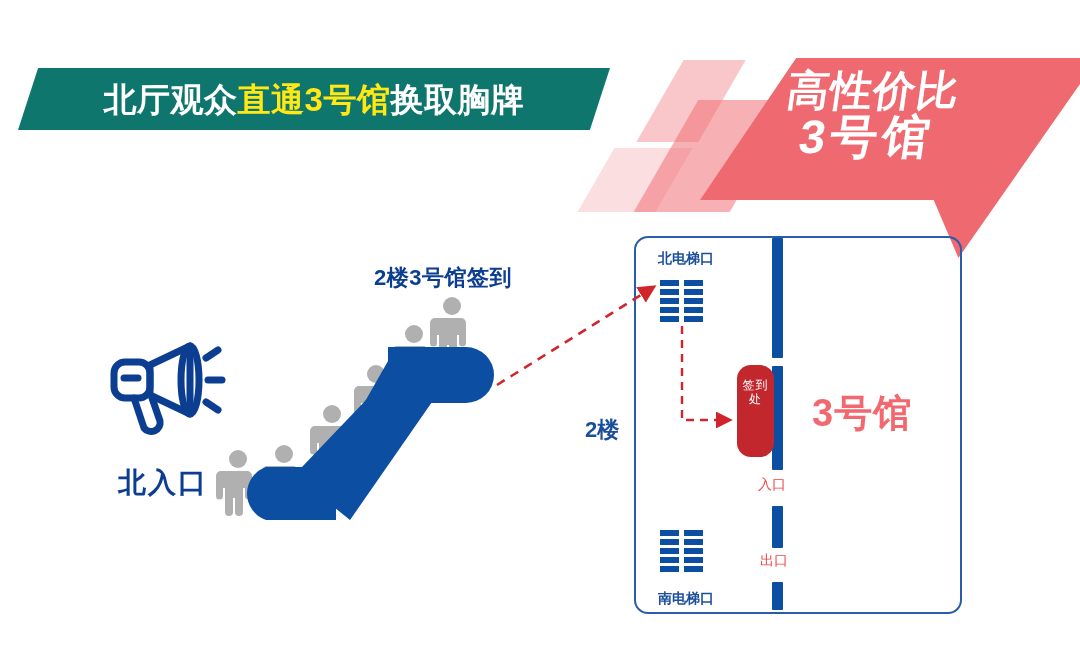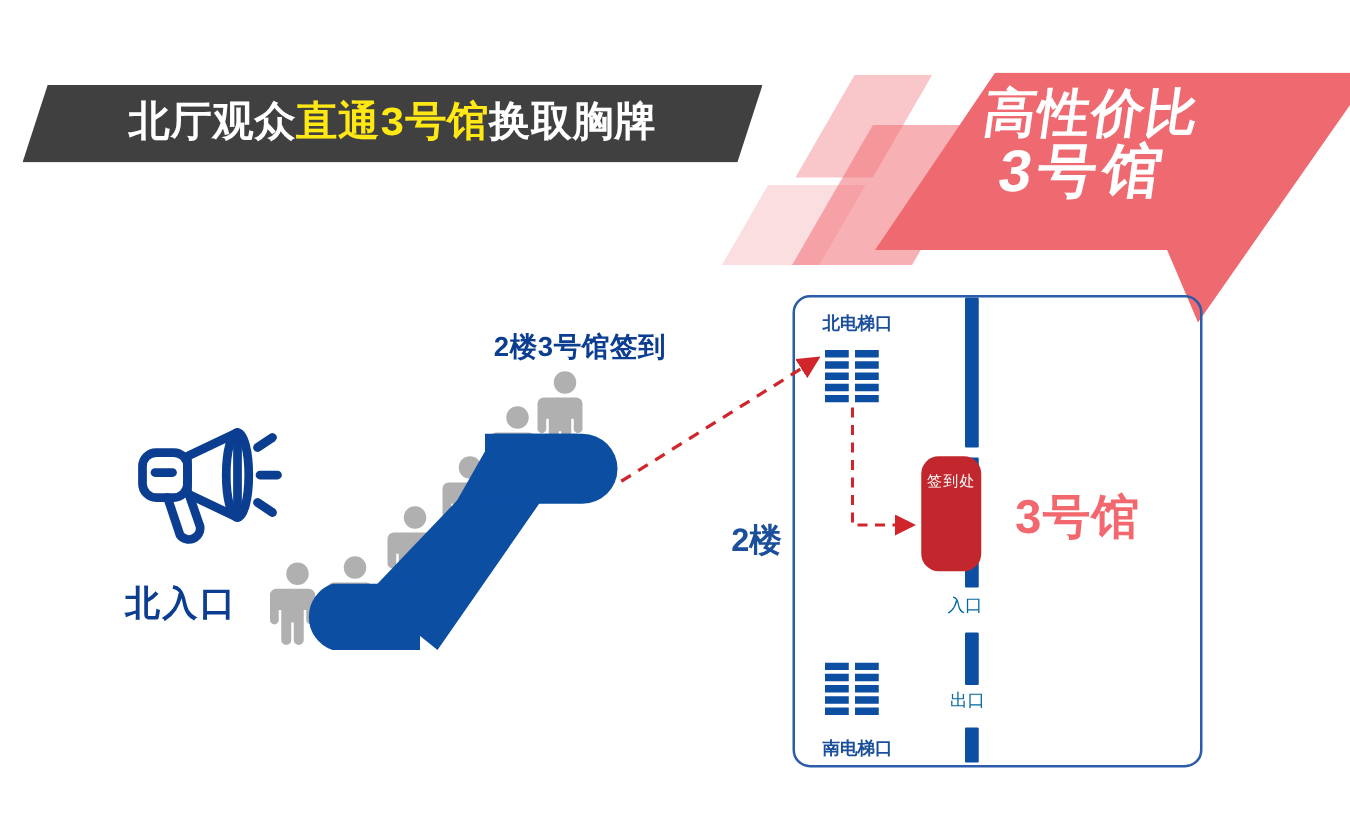--- a/index.html
+++ b/index.html
@@ -18,27 +18,26 @@
     overflow: hidden;
   }
 
   
   .blue-banner {
     position: absolute;
     left: 18px;
     top: 68px;
     width: 592px;
     height: 62px;
-    background: #404040;
+    background: #0f766e;
     -webkit-clip-path: polygon(3.4% 0, 100% 0, 96.6% 100%, 0 100%);
     clip-path: polygon(3.4% 0, 100% 0, 96.6% 100%, 0 100%);
     display: flex;
     align-items: center;
     justify-content: center;
-    font-family: Liberation Mono, monospace;
   }
   .blue-banner-text {
     font-size: 33px;
     font-weight: bold;
     color: #ffffff;
     letter-spacing: 0.5px;
     white-space: nowrap;
     line-height: 1;
   }
   .blue-banner-text .hl { color: #ffe814; }
@@ -76,30 +75,30 @@
     -webkit-transform: skewX(-8deg);
     transform: skewX(-8deg);
   }
   .red-line1 { font-size: 42px; letter-spacing: 1px; }
   .red-line2 { font-size: 47px; letter-spacing: 5px; }
 
   
   .megaphone { position: absolute; left: 108px; top: 336px; }
   .north-entrance-label {
     position: absolute;
-    left: 100px;
+    left: 118px;
     top: 464px;
     font-size: 28px;
     font-weight: bold;
     color: #0b3d91;
     letter-spacing: 2px;
   }
   .escalator-heading {
     position: absolute;
-    left: 395px;
+    left: 374px;
     top: 263px;
     font-size: 22px;
     font-weight: bold;
     color: #0b3d91;
     letter-spacing: 0.5px;
     white-space: nowrap;
   }
   .escalator-svg { position: absolute; left: 210px; top: 295px; }
 
   
@@ -110,50 +109,50 @@
     width: 324px;
     height: 374px;
     border: 2px solid #2a5caa;
     border-radius: 14px;
     background: transparent;
   }
   .floor-label-2f {
     position: absolute;
     left: 585px;
     top: 415px;
-    font-size: 26px;
+    font-size: 22px;
     font-weight: bold;
     color: #1b4f9c;
   }
   .fp-wall {
     position: absolute;
     background: #0b4ea2;
     width: 11px;
     border-radius: 1px;
   }
   .fp-label {
     position: absolute;
     font-size: 14px;
-    color: #0369a1;
+    color: #ef4444;
     white-space: nowrap;
   }
   .fp-hall-name {
     position: absolute;
     left: 812px;
     top: 388px;
     font-size: 38px;
     font-weight: bold;
     color: #f2686e;
     letter-spacing: 1px;
   }
   .signin-pill {
     position: absolute;
     left: 737px;
     top: 365px;
-    width: 48px;
+    width: 37px;
     height: 92px;
     background: #c1272d;
     border-radius: 14px;
     color: #ffffff;
     font-size: 12px;
     line-height: 1.18;
     text-align: center;
     padding-top: 13px;
     box-sizing: border-box;
     letter-spacing: 1px;

